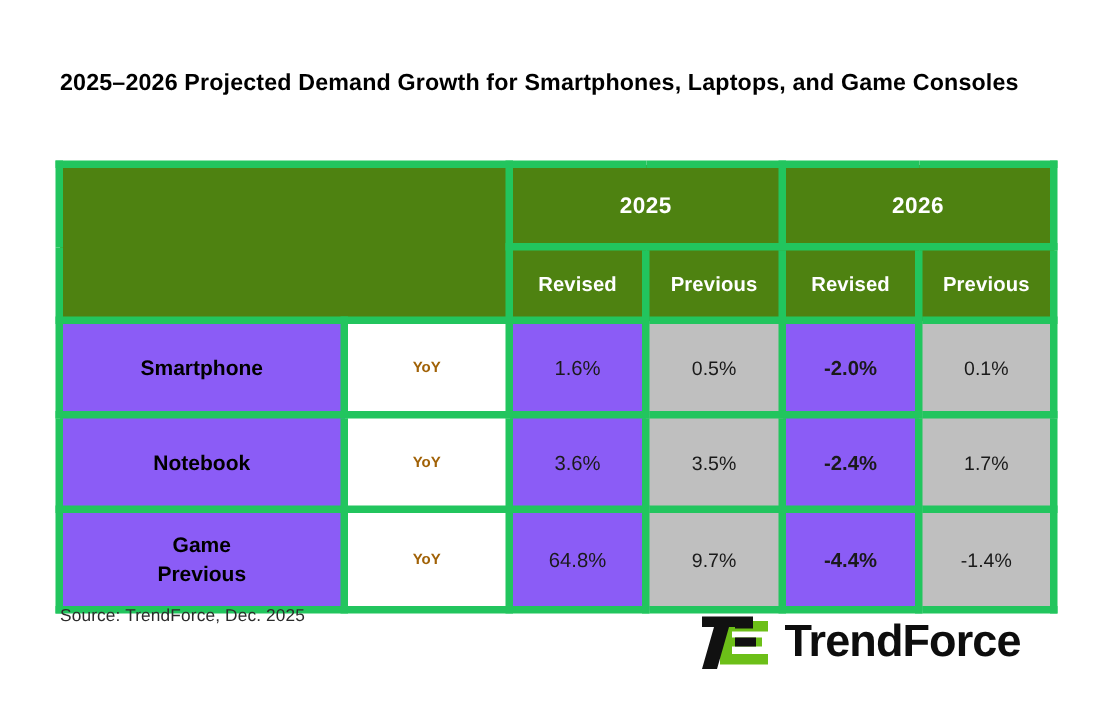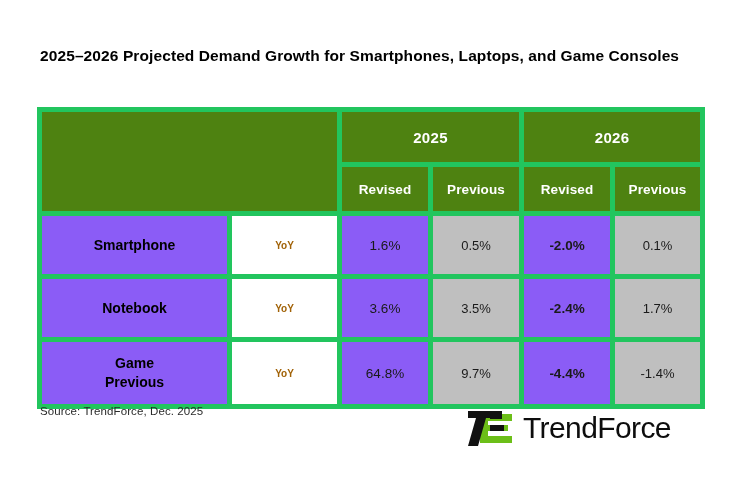--- a/index.html
+++ b/index.html
@@ -127,21 +127,21 @@
     align-items: center;
     gap: 9px;
   }
   .logo-mark {
     width: 48px;
     height: 40px;
     display: block;
   }
   .logo-text {
     font-size: 30px;
-    font-weight: normal;
+    font-weight: bold;
     color: #0d0d0d;
     letter-spacing: -0.6px;
     line-height: 1;
     white-space: nowrap;
   }
 </style>
 </head>
 <body>
 
 <div class="page">

